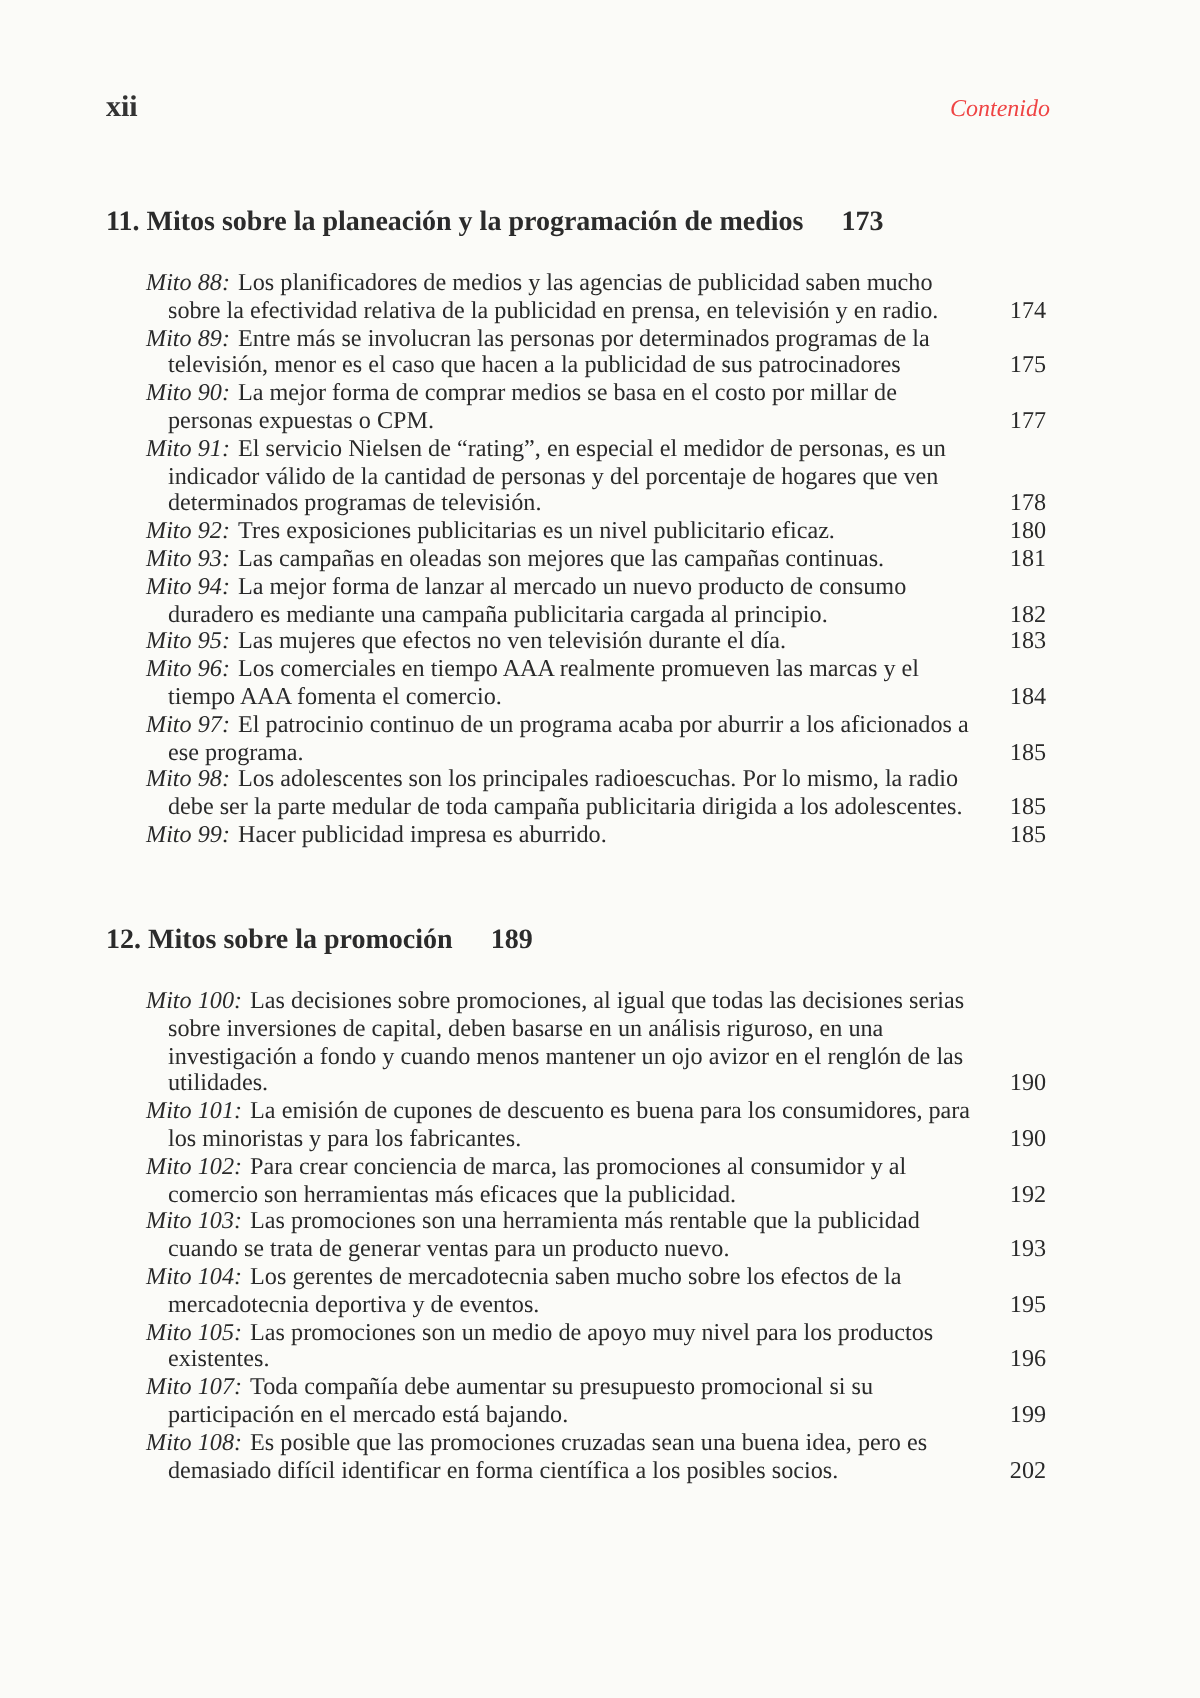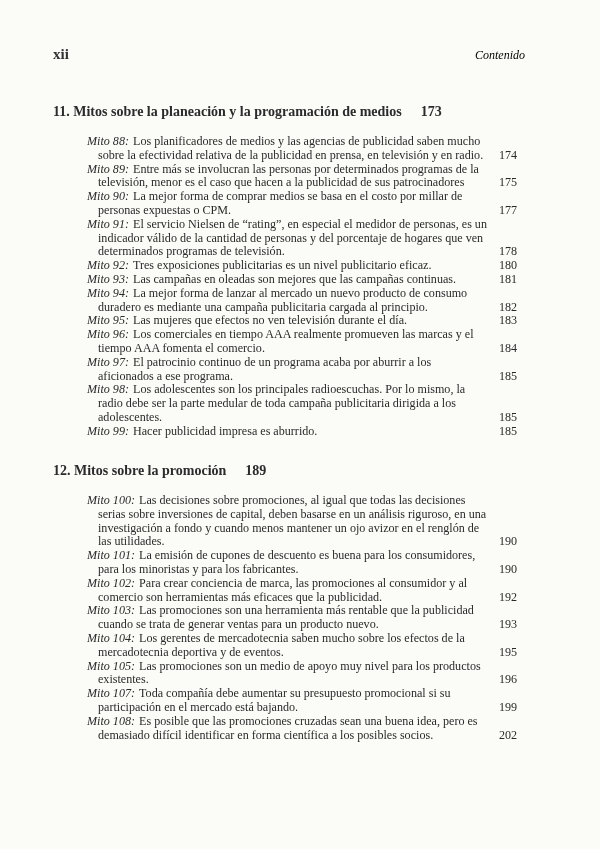--- a/index.html
+++ b/index.html
@@ -9,43 +9,43 @@
       color: #2a2a2a;
       font-family: "DejaVu Serif", "Liberation Serif", serif;
       position: relative;
       overflow: hidden;
     }
     .running-head {
       position: absolute; top: 46px; left: 53px; right: 75px;
       display: flex; justify-content: space-between; align-items: baseline;
     }
     .folio { font-family: "Liberation Serif", serif; font-size: 15px; font-weight: bold; color: #333; }
-    .section-name { font-family: "Liberation Serif", serif; font-size: 12px; font-style: italic; color: #000000; }
+    .section-name { font-family: "Liberation Serif", serif; font-size: 12px; font-style: italic; color: #ef4444; }
     .chapter {
       position: absolute; left: 53px; width: 476px;
     }
     .chapter-head {
       display: flex; align-items: baseline;
       font-family: "Liberation Serif", serif; font-weight: bold; font-size: 14px; color: #2b2b2b;
       height: 24px;
     }
     .chapter-head .num { width: 40px; text-align: right; }
-    .entries { margin-left: 34px; margin-top: 7px; }
+    .entries { margin-left: 20px; margin-top: 7px; }
     .entry {
       display: flex; align-items: flex-end;
       font-family: "Liberation Serif", serif;
       font-size: 12.1px; line-height: 13.8px;
     }
     .entry .body {
       flex: 1;
       padding-left: 11px; text-indent: -11px;
       padding-right: 12px;
     }
     .entry .label { font-style: italic; margin-right: 4px; }
-    .entry .page { width: 30px; text-align: left; flex: none; }
+    .entry .page { width: 30px; text-align: center; flex: none; }
   </style>
 </head>
 <body>
 
 <div class="running-head">
   <span class="folio">xii</span>
   <span class="section-name">Contenido</span>
 </div>
 
 <div class="chapter" id="ch0" style="top:104px;">

